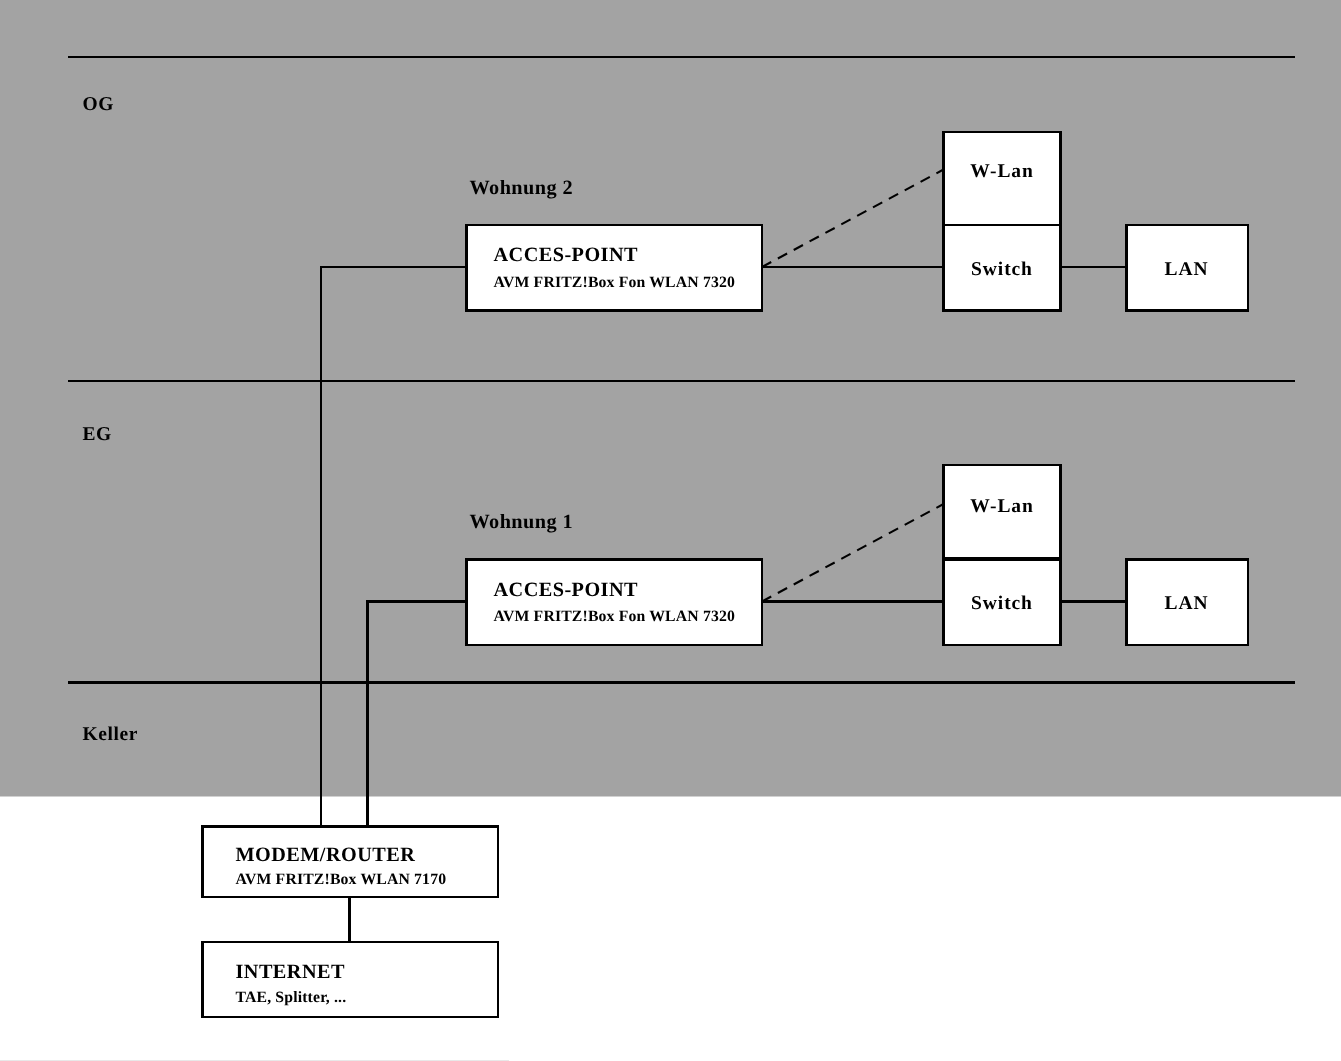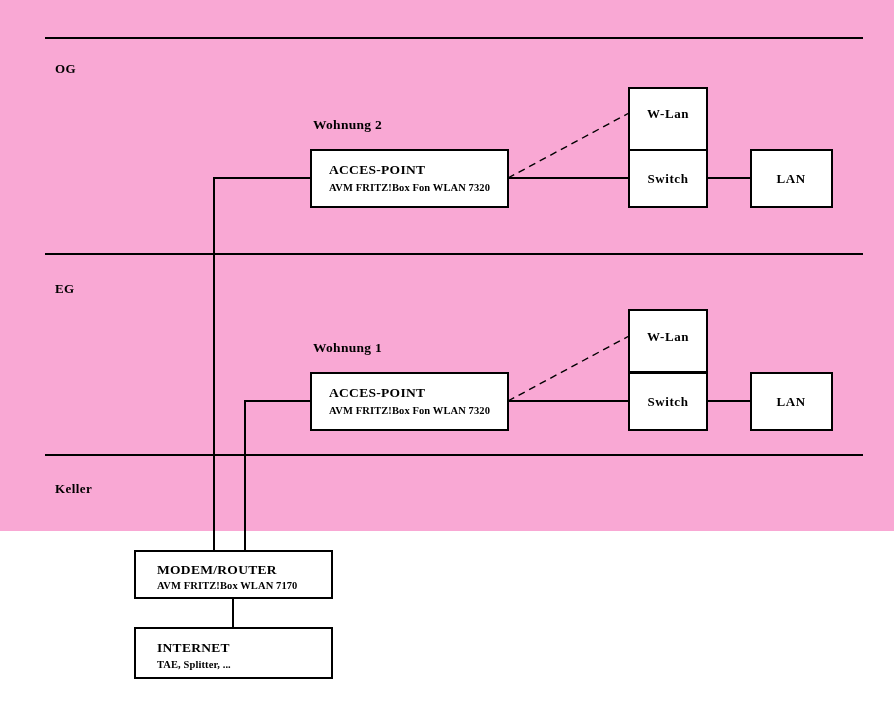--- a/index.html
+++ b/index.html
@@ -11,21 +11,21 @@
   body {
     font-family: "Liberation Serif", "DejaVu Serif", serif;
     width: 894px;
     height: 707px;
     overflow: hidden;
   }
   #diagram-root {
     position: relative;
     width: 894px;
     height: 531px;
-    background: #f9a8d4;
+    background: #a3a3a3;
     text-align: right;
   }
   svg.diagram-canvas {
     position: absolute;
     top: 0;
     left: 0;
     width: 894px;
     height: 707px;
     display: block;
   }

